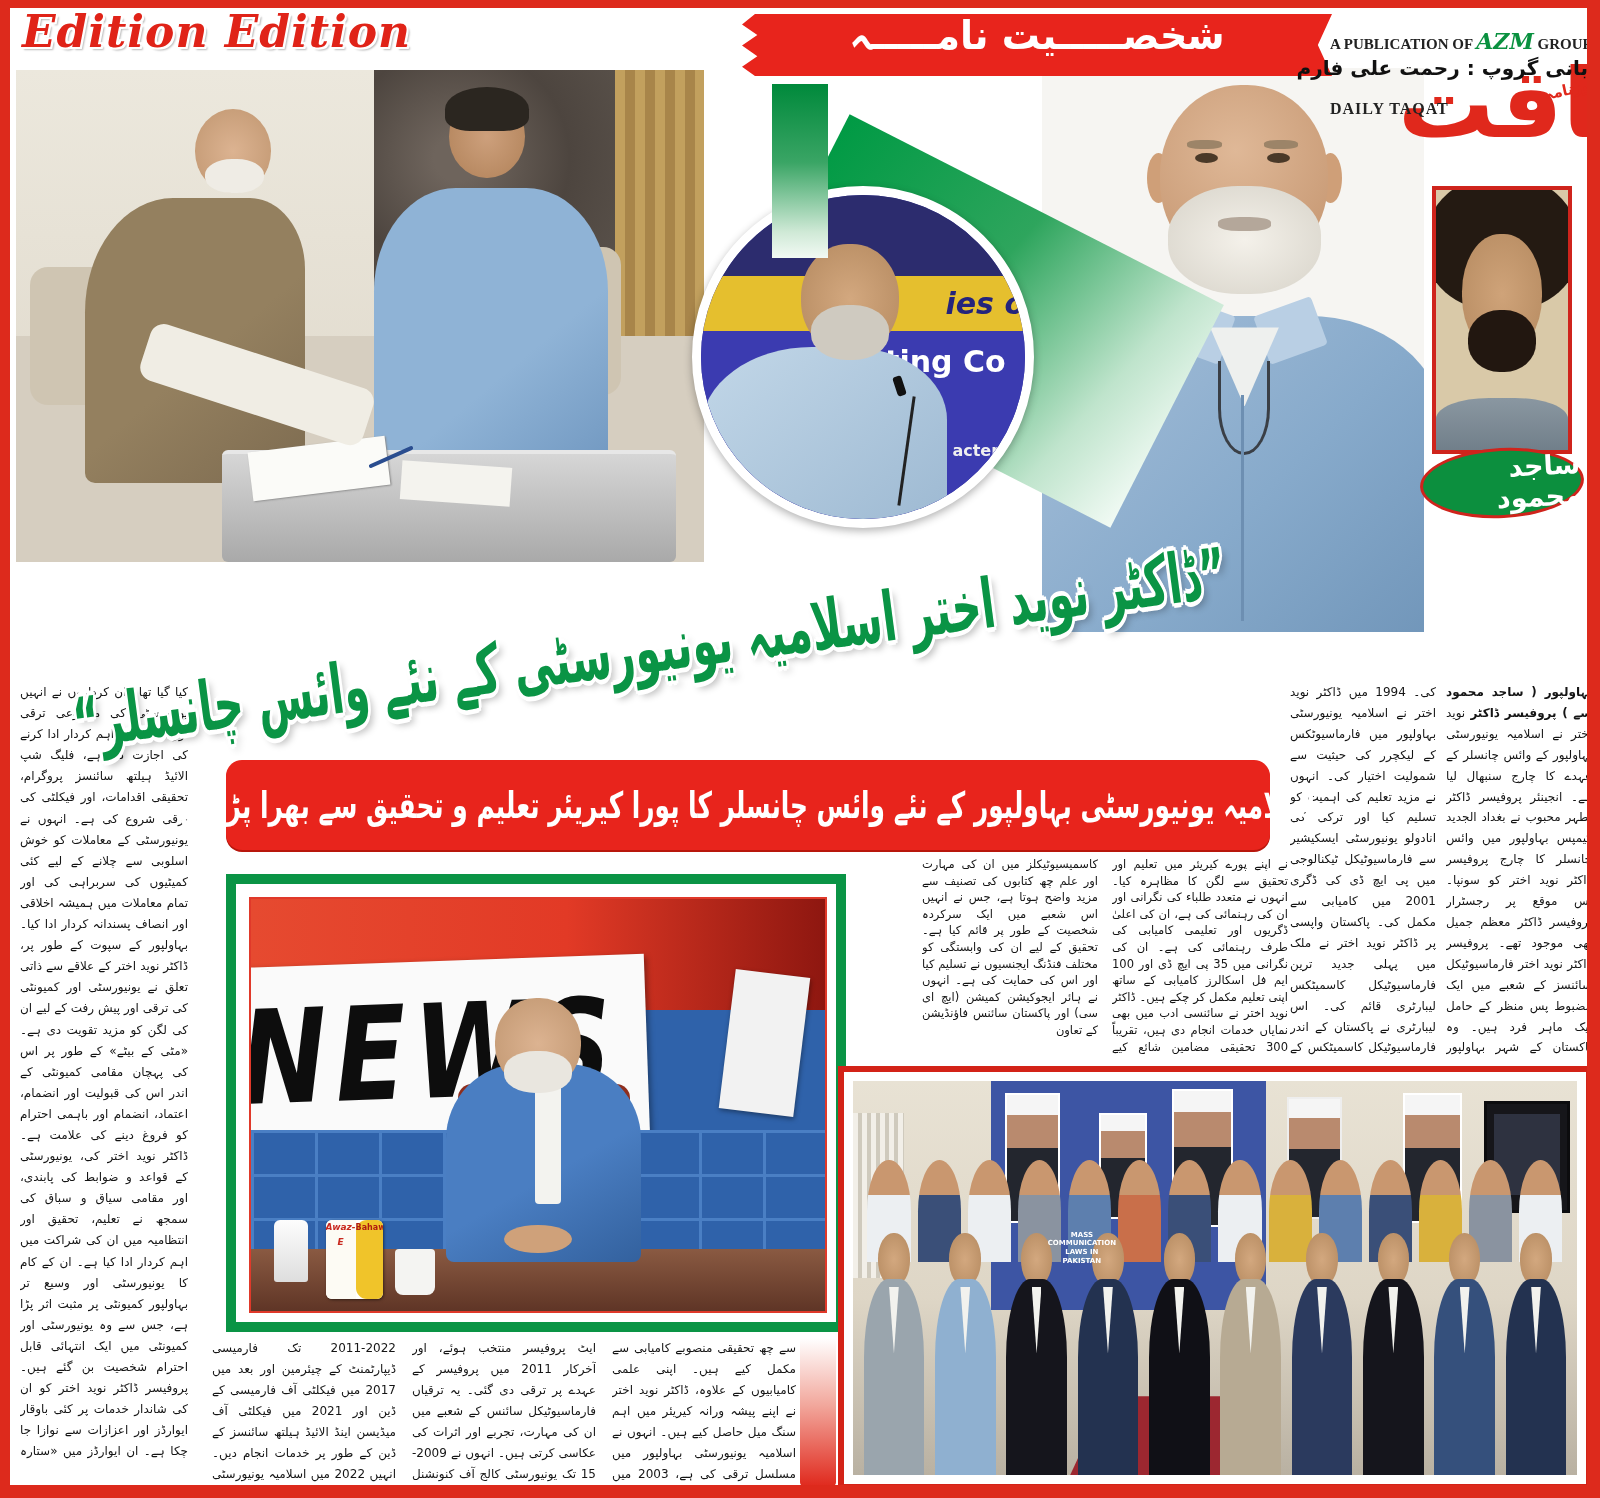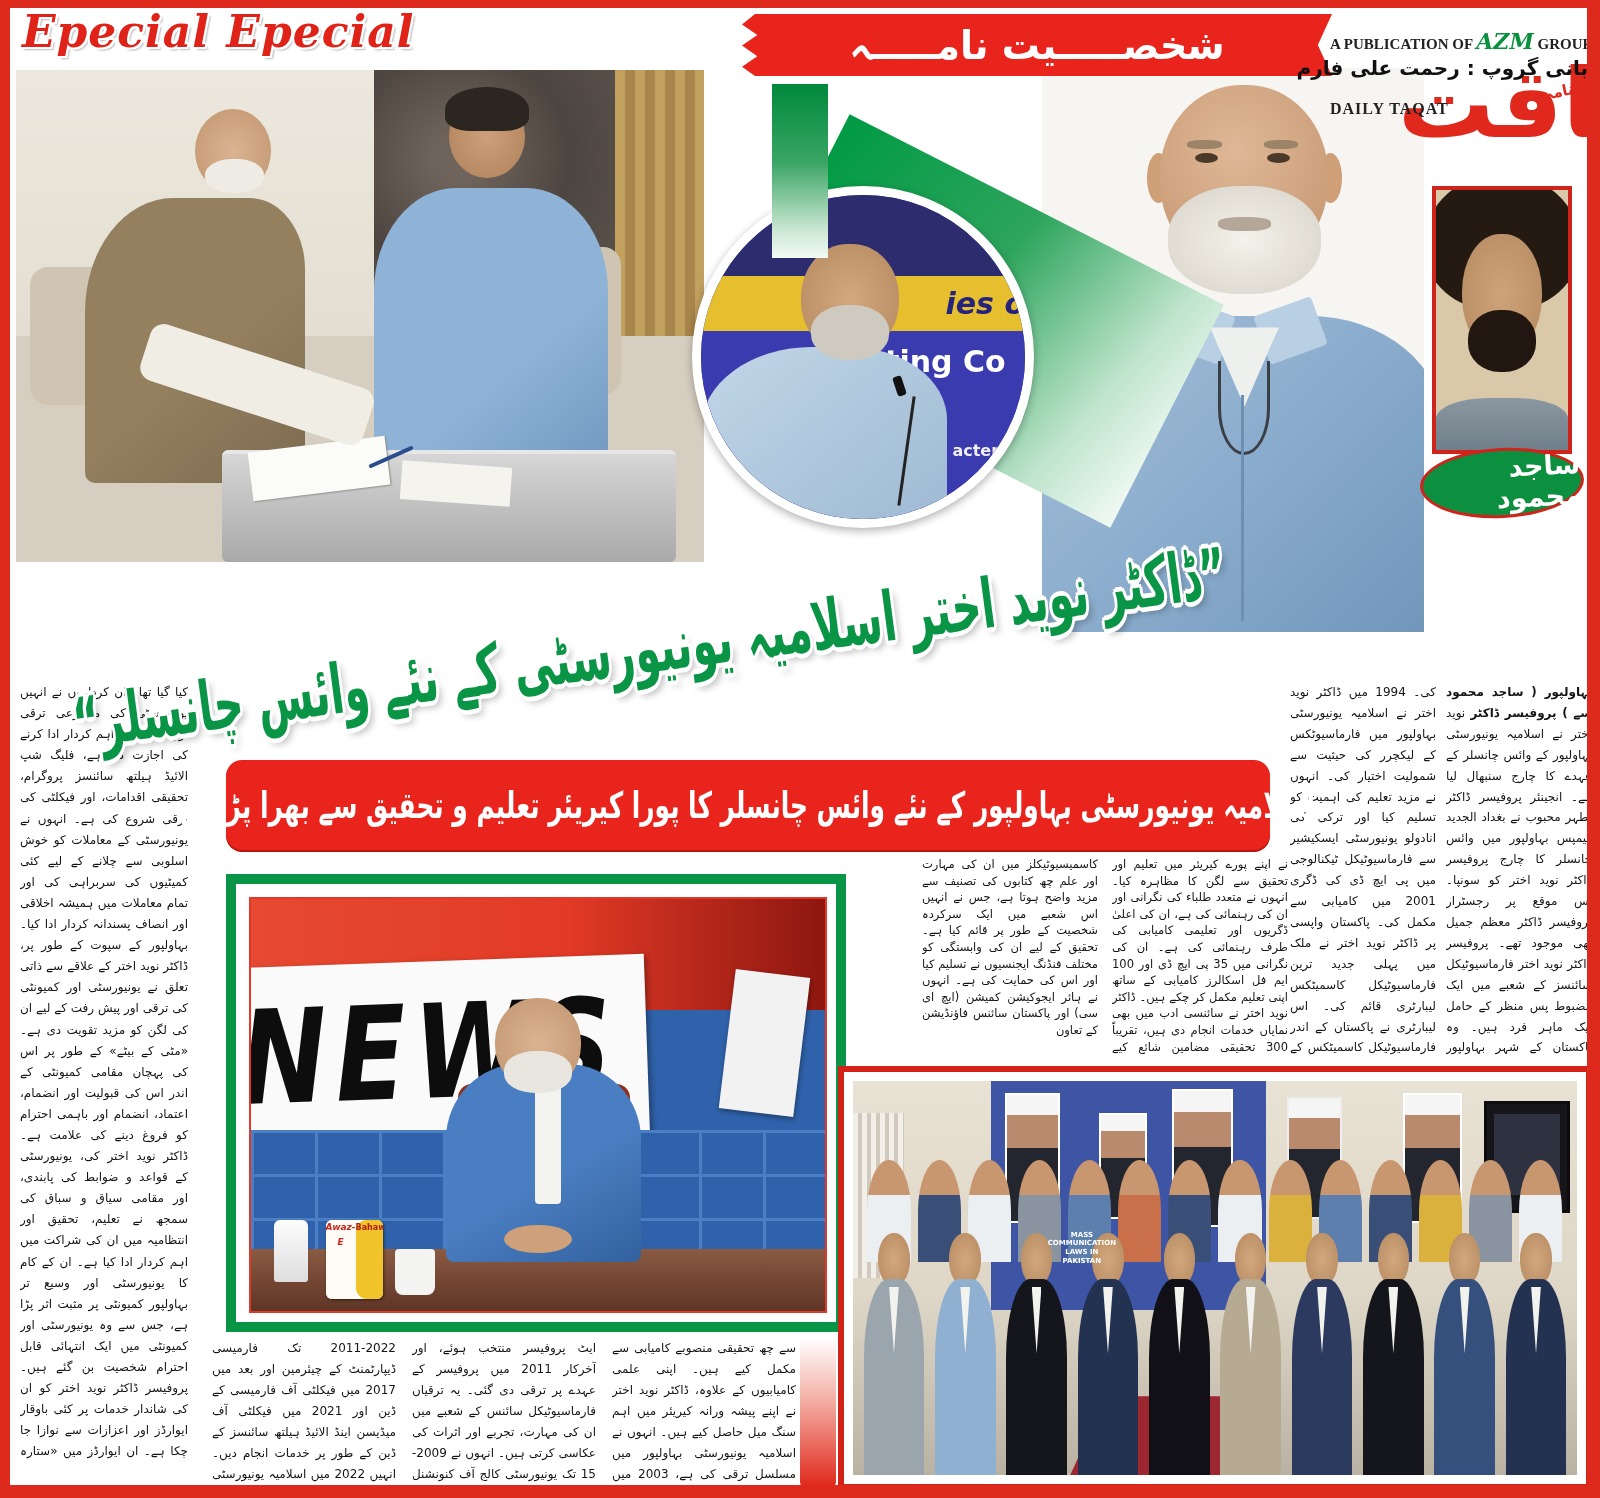--- a/index.html
+++ b/index.html
@@ -11,21 +11,21 @@
   .bord.l{left:0;top:0;width:10px;height:1498px;}
   .bord.r{right:0;top:0;width:13px;height:1498px;}
   .bord.b{left:0;bottom:0;width:1600px;height:13px;}
 
   
   .special-edition{position:absolute;left:22px;top:6px;z-index:30;
      font-family:"DejaVu Serif",serif;font-weight:bold;font-style:italic;
      font-size:44px;color:#e02318;letter-spacing:1px;
      text-shadow:-2px -2px 0 #fff,2px -2px 0 #fff,-2px 2px 0 #fff,2px 2px 0 #fff,3px 3px 2px #bbb;}
   .banner-personality{position:absolute;left:742px;top:14px;width:590px;height:62px;
-     background:#e8241c;z-index:30;display:flex;align-items:center;justify-content:center;
+     background:#e8241c;z-index:30;display:flex;justify-content:center;
      clip-path:polygon(2.2% 0,96.5% 0,100% 0,97.6% 50%,100% 100%,2.2% 100%,0 85%,2.6% 68%,0 51%,2.6% 34%,0 17%);}
   .banner-personality span{color:#fff;font-weight:bold;font-size:38px;direction:rtl;transform:scaleY(1.05);}
   .name-green-bar{position:absolute;left:772px;top:84px;width:56px;height:174px;z-index:6;
      background:linear-gradient(#00893b 0%,#3aa565 45%,#cfe9d6 85%,#f2faf4 100%);}
   .name-text{position:absolute;left:838px;top:78px;z-index:6;font-weight:bold;color:#141414;
      font-size:56px;line-height:62px;letter-spacing:-1px;}
   .name-text .l2{display:block;padding-left:74px;}
   .masthead-right{position:absolute;left:1330px;top:28px;width:258px;z-index:30;}
   .pub-line{font-family:"Liberation Serif",serif;font-weight:bold;font-size:15px;color:#222;white-space:nowrap;}
   .pub-brand{color:#0a9140;font-style:italic;font-size:22px;font-family:"DejaVu Serif",serif;}
@@ -206,21 +206,21 @@
 </head>
 <body>
 
 <div class="page">
 
   <div class="bord t"></div>
   <div class="bord l"></div>
   <div class="bord r"></div>
   <div class="bord b"></div>
 
-  <div class="special-edition">Epecial Epecial</div>
+  <div class="special-edition">Edition Edition</div>
   <div class="banner-personality">
     <span>شخصـــــیت نامـــــہ</span>
   </div>
   <div class="name-green-bar"></div>
   <div class="name-text">
   </div>
   <div class="masthead-right">
     <div class="pub-line"><span>A PUBLICATION OF </span><span class="pub-brand">AZM</span><span> GROUP</span></div>
     <div class="founder-line">بانی گروپ :    رحمت علی فارم</div>
     <div class="daily-en">DAILY TAQAT</div>

